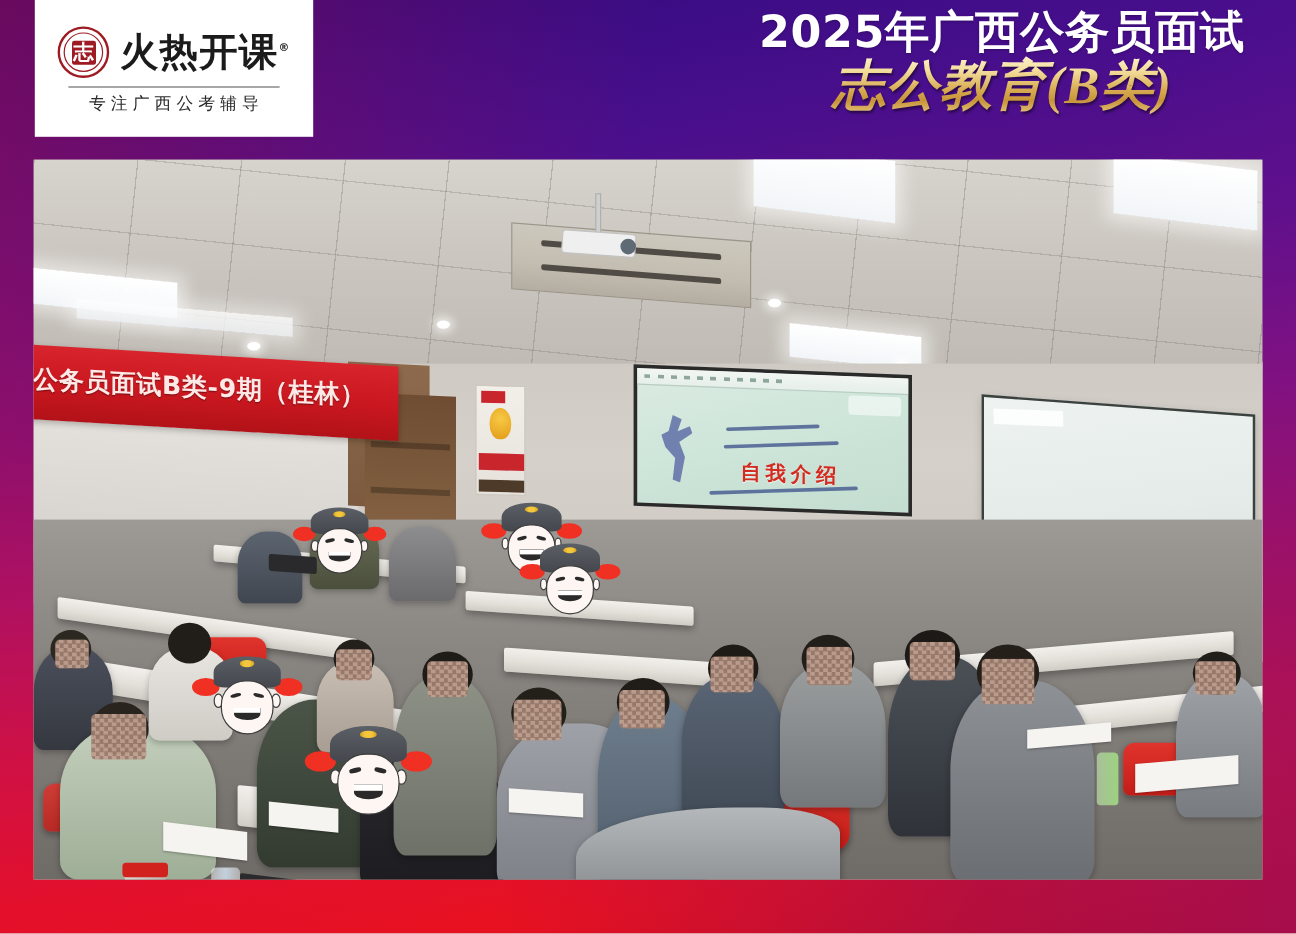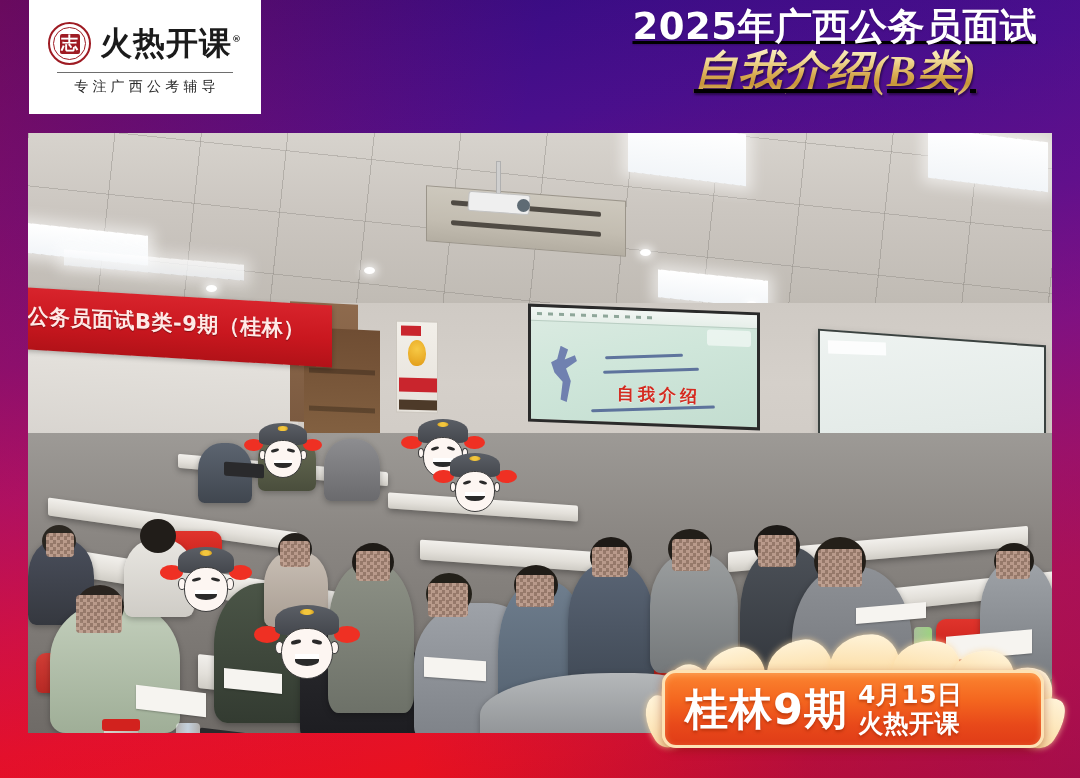--- a/index.html
+++ b/index.html
@@ -111,21 +111,20 @@
     padding-left: 4px;
     font-family: "DejaVu Sans", "Liberation Sans", sans-serif;
   }
 
   #title-block {
     position: absolute;
     right: 30px; top: 6px;
     width: 430px;
     text-align: center;
     z-index: 6;
-    text-decoration: underline;
   }
   #title-line1 {
     font-size: 37px;
     font-weight: bold;
     color: #ffffff;
     letter-spacing: 0.5px;
     line-height: 1.12;
     font-family: "DejaVu Sans", "Liberation Sans", sans-serif;
     text-shadow: 0 1px 2px rgba(0,0,0,.25);
   }
@@ -548,21 +547,21 @@
       <div class="logo-name">
         <span>火热开课</span><span class="logo-reg">®</span>
       </div>
     </div>
     <div class="logo-rule"></div>
     <div class="logo-sub">专注广西公考辅导</div>
   </div>
 
   <div id="title-block">
     <div id="title-line1">2025年广西公务员面试</div>
-    <div id="title-line2">自我介绍(B类)</div>
+    <div id="title-line2">志公教育(B类)</div>
   </div>
 
   <div id="photo">
     <div id="photo-inner">
 
       <div class="ceiling">
         <div class="ceil-grid"></div>
         <div class="panel-light" style="left:600px;top:-6px;width:118px;height:52px;transform:skewY(7deg);"></div>
         <div class="panel-light" style="left:900px;top:2px;width:120px;height:50px;transform:skewY(7deg);"></div>
         <div class="panel-light" style="left:-8px;top:96px;width:128px;height:30px;transform:skewY(6deg);"></div>
@@ -767,34 +766,14 @@
         <div class="ear-r"></div>
         <div class="face"></div>
         <div class="eye" style="left:30%;"></div>
         <div class="eye r" style="right:30%;"></div>
         <div class="mouth"></div>
       </div>
 
     </div>
   </div>
 
-  <div id="badge">
-    <div id="badge-flame">
-      <div class="flame-tip" style="left:18px;  top:34px; width:54px; height:42px; transform:rotate(-22deg);"></div>
-      <div class="flame-tip" style="left:62px;  top:16px; width:62px; height:44px; transform:rotate(-12deg);"></div>
-      <div class="flame-tip" style="left:126px; top:8px;  width:66px; height:46px; transform:rotate(-6deg);"></div>
-      <div class="flame-tip" style="left:190px; top:2px;  width:70px; height:48px; transform:rotate(2deg);"></div>
-      <div class="flame-tip" style="left:254px; top:8px;  width:68px; height:46px; transform:rotate(8deg);"></div>
-      <div class="flame-tip" style="left:314px; top:18px; width:62px; height:44px; transform:rotate(14deg);"></div>
-      <div class="flame-tip" style="left:358px; top:34px; width:56px; height:48px; transform:rotate(24deg);"></div>
-      <div class="flame-tip" style="left:382px; top:62px; width:40px; height:56px; transform:rotate(34deg);"></div>
-      <div class="flame-tip" style="left:6px;   top:62px; width:38px; height:54px; transform:rotate(-34deg);"></div>
-    </div>
-    <div id="badge-plate">
-      <div id="badge-main">桂林9期</div>
-      <div id="badge-right">
-        <div id="badge-date">4月15日</div>
-        <div id="badge-sub">火热开课</div>
-      </div>
-    </div>
-  </div>
 
 </div>
 
 </body></html>

